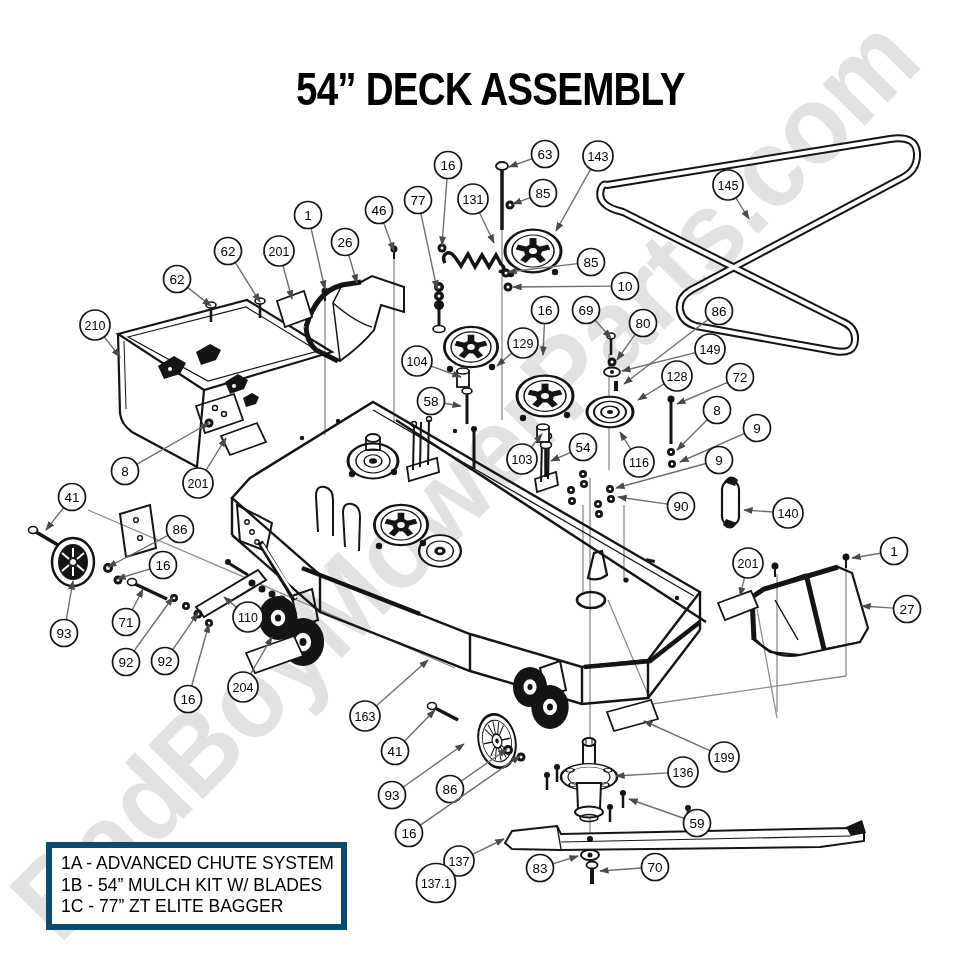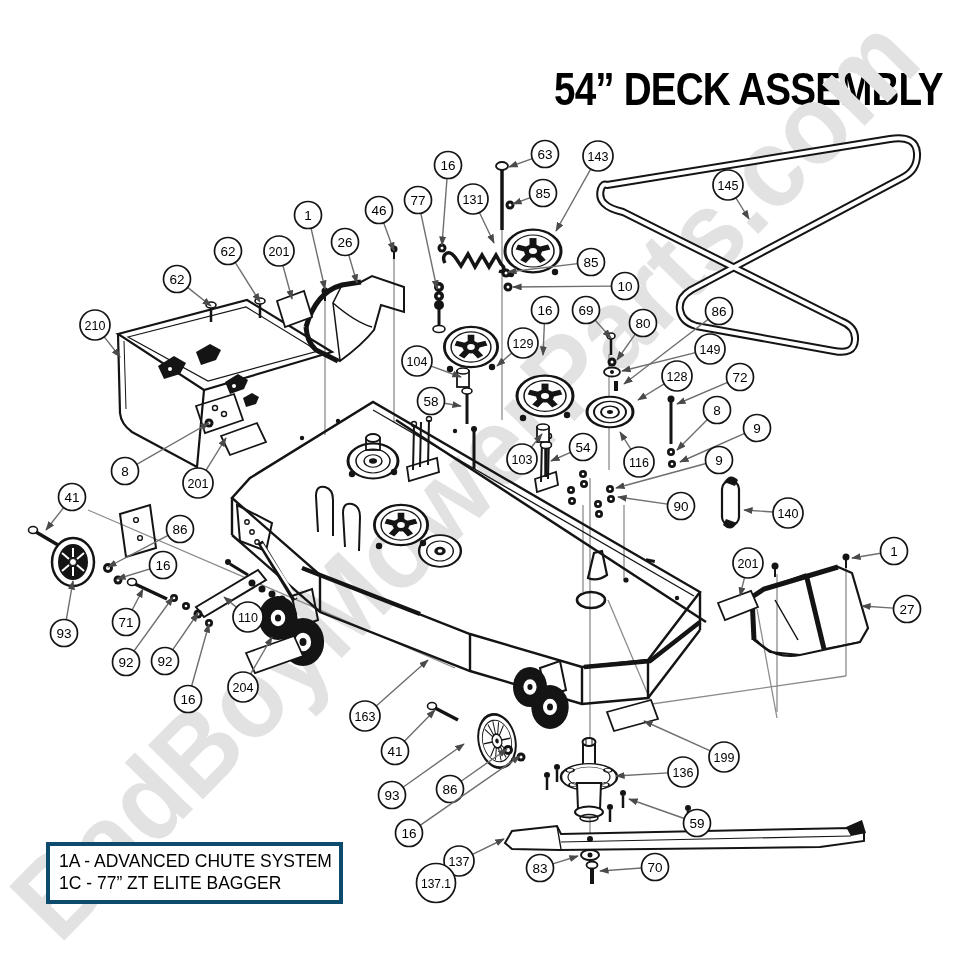--- a/index.html
+++ b/index.html
@@ -1,21 +1,21 @@
 <!DOCTYPE html>
 <html><head>
 <meta charset="utf-8">
 <style>
   html,body{margin:0;padding:0;background:#ffffff;}
   .page{position:relative;width:980px;height:980px;background:#fff;font-family:"Liberation Sans",sans-serif;overflow:hidden;}
-  .title{position:absolute;top:62px;left:0;width:100%;text-align:right;font-weight:bold;font-size:46px;color:#000;letter-spacing:-1px;}
+  .title{position:absolute;top:62px;left:0;width:100%;text-align:center;font-weight:bold;font-size:46px;color:#000;letter-spacing:-1px;}
   .title span{display:inline-block;transform:scaleX(0.84);}
   svg.art{position:absolute;left:0;top:0;}
   svg text{font-family:"Liberation Sans",sans-serif;}
-  .legend{position:absolute;left:46px;top:842px;width:272px;background:#fff;border:4px solid #0c4a6e;padding:5px 8px 6px 9px;font-size:17.5px;line-height:21.5px;color:#000;white-space:nowrap;}
+  .legend{position:absolute;left:46px;top:842px;width:272px;background:#fff;border:6px solid #0c4a6e;padding:5px 8px 6px 9px;font-size:17.5px;line-height:21.5px;color:#000;white-space:nowrap;}
 </style>
 </head>
 <body>
 
 <div class="page">
 
   <div class="title"><span>54” DECK ASSEMBLY</span></div>
 
   <svg class="art" id="art" width="980" height="980" viewBox="0 0 980 980">
     <defs>
@@ -713,16 +713,17 @@
         <g>
           <line x1="893.5299003689357" y1="608.101993357929" x2="862" y2="606" stroke="#6e6e6e" stroke-width="1.4" marker-end="url(#arrow)"></line>
           <circle cx="907" cy="609" r="13.5" fill="#ffffff" stroke="#141414" stroke-width="1.7"></circle>
           <text x="907" y="609" text-anchor="middle" dy="4.5" font-size="13.5" fill="#000">27</text>
         </g>
       </g>
   </svg>
 
   <div class="legend">
     <div>1A - ADVANCED CHUTE SYSTEM</div>
+    <div>1B - 54” MULCH KIT W/ BLADES</div>
     <div>1C - 77” ZT ELITE BAGGER</div>
   </div>
 
 </div>
 
 </body></html>

